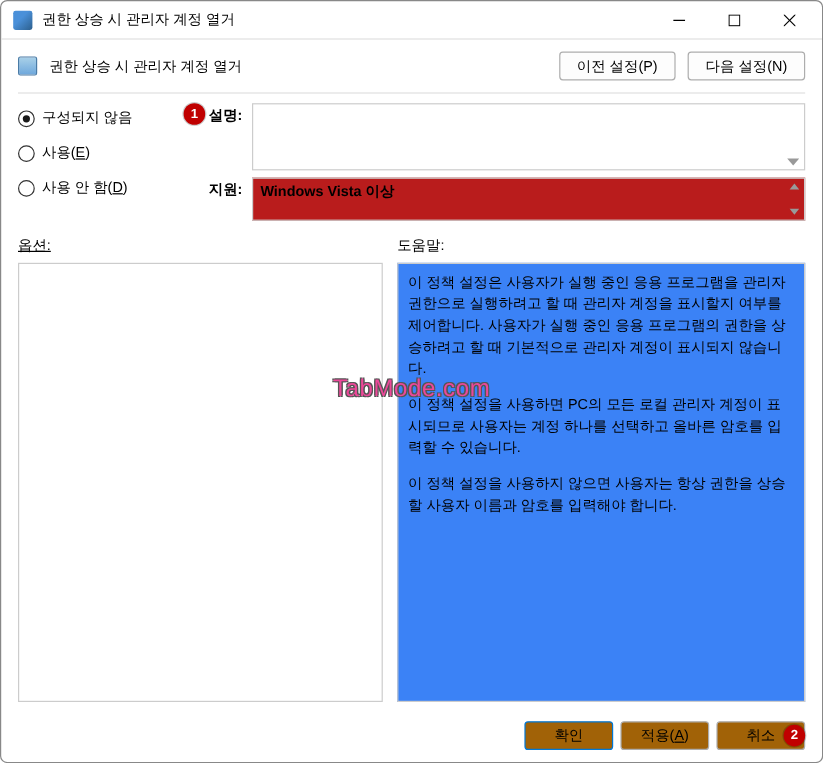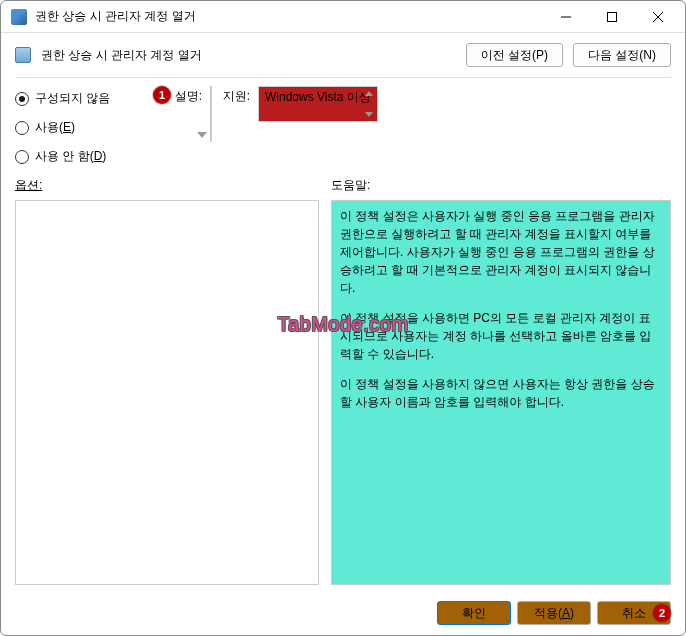--- a/index.html
+++ b/index.html
@@ -92,21 +92,21 @@
     }
     .radio-circle.checked::after {
       content: "";
       width: 6px; height: 6px;
       border-radius: 50%;
       background: #1a1a1a;
     }
     .radio-label { font-size: 12px; }
     .radio-underline { text-decoration: underline; }
 
-    .info-col { flex: 1; display: flex; flex-direction: row; gap: 6px; }
+    .info-col { flex: 1; display: flex; flex-direction: column; gap: 6px; font-weight: bold; }
     .info-row { display: flex; gap: 8px; }
     .info-label {
       width: 32px;
       text-align: right;
       font-size: 12px;
       padding-top: 2px;
     }
     .desc-box {
       flex: 1;
       height: 56px;
@@ -160,21 +160,21 @@
       min-height: 0;
     }
     .options-pane {
       width: 304px;
       border: 1px solid #ccc;
       background: #fff;
     }
     .help-pane {
       flex: 1;
       border: 1px solid #ccc;
-      background: #5eead4;
+      background: #3b82f6;
       padding: 6px 8px;
       font-size: 12px;
       line-height: 1.5;
       overflow: hidden;
     }
     .help-pane p { margin-bottom: 12px; }
 
     .footer {
       display: flex;
       justify-content: flex-end;

